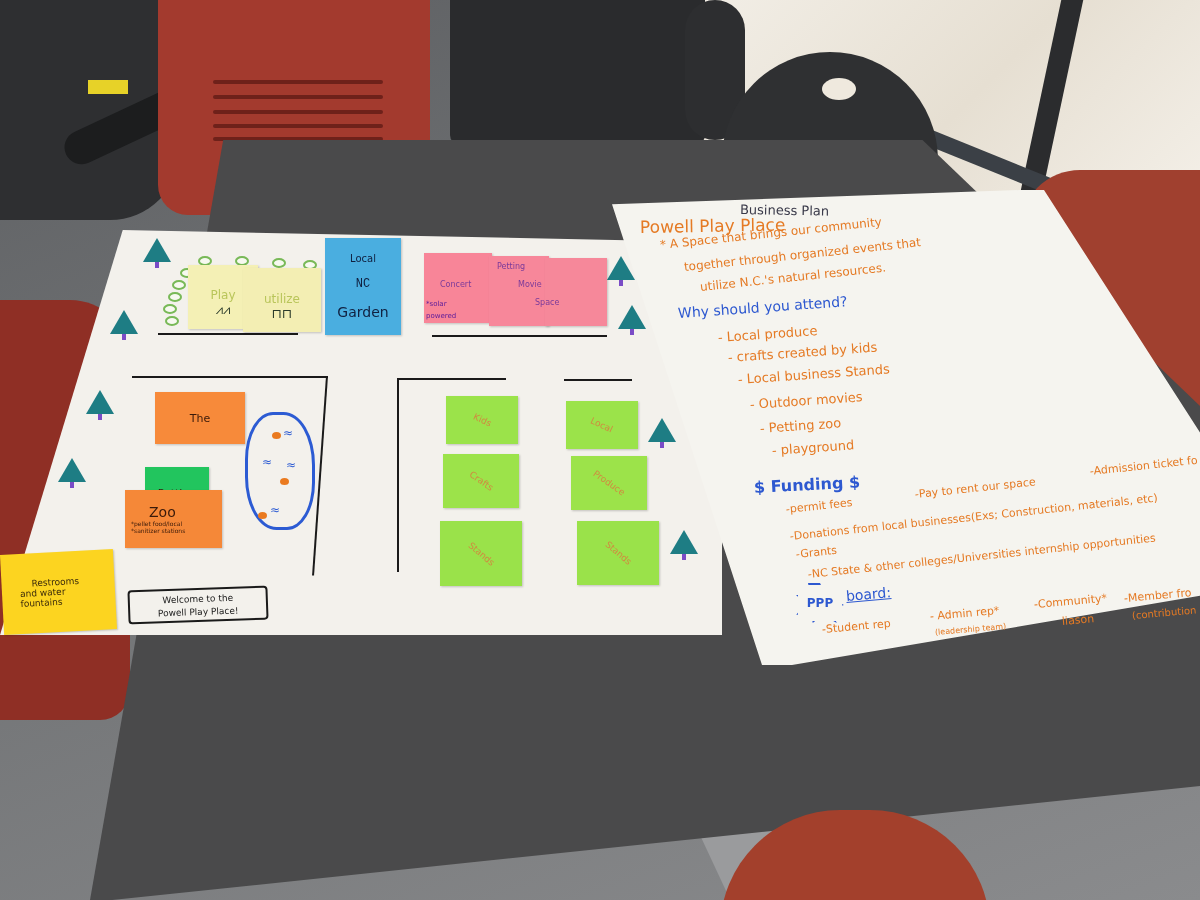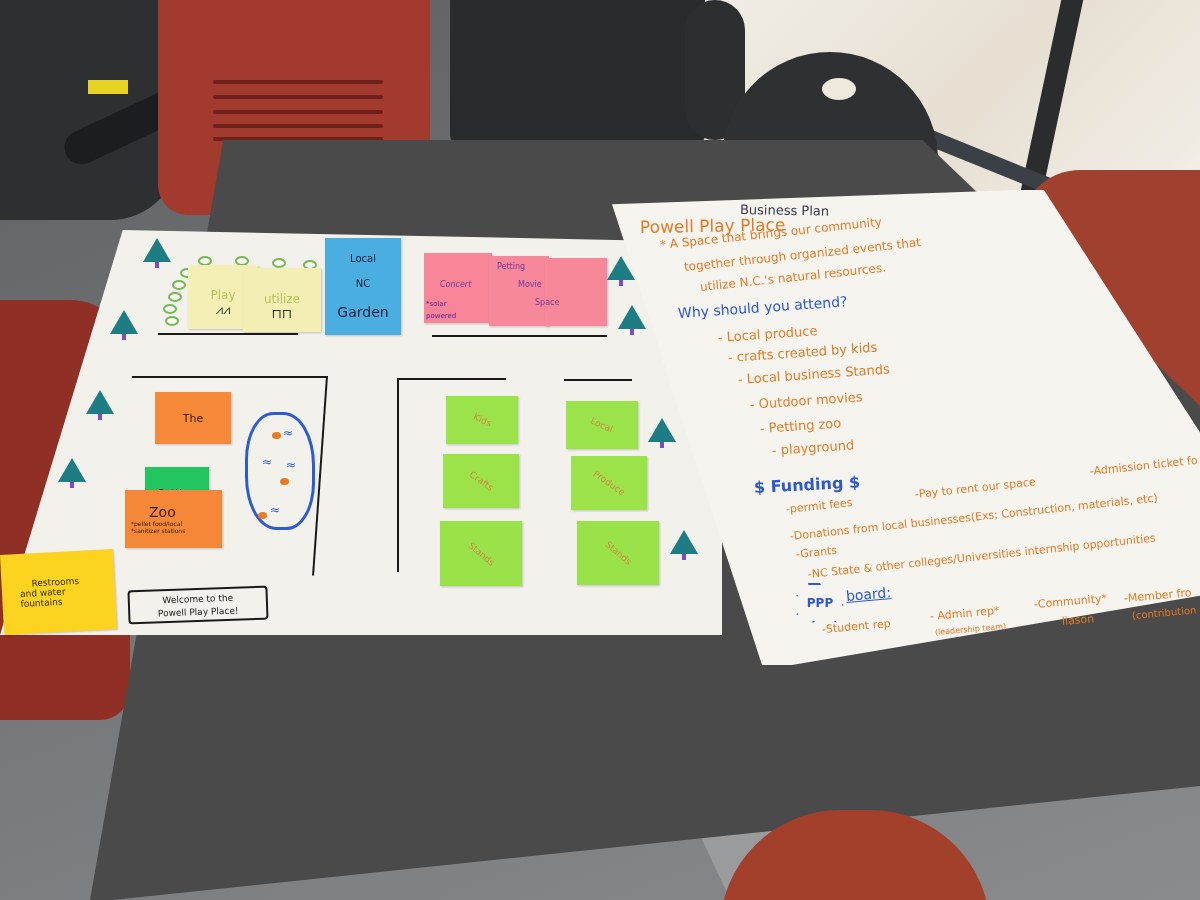--- a/index.html
+++ b/index.html
@@ -119,34 +119,34 @@
   <span class="hand" style="color:#b9c55a;font-size:12px;">Play</span>
   <span style="font-size:13px;color:#2a3a2a;">⩘⩘</span>
 </div>
 <div class="sticky" style="left:243px;top:268px;width:78px;height:64px;background:#f3eeb3;flex-direction:column;">
   <span class="hand" style="color:#b9c55a;font-size:12px;">utilize</span>
   <span style="font-size:13px;color:#2a3a2a;">⊓⊓</span>
 </div>
 
 <div class="sticky" style="left:325px;top:238px;width:76px;height:97px;background:#4aaee0;flex-direction:column;justify-content:space-around;padding:8px 0;">
   <span style="font-size:10px;color:#102040;">Local</span>
-  <span style="font-size:10px;color:#102040;">NC</span>
+  <span style="font-size:12px;color:#102040;font-family:Liberation Mono, monospace;">NC</span>
   <span style="font-size:14px;color:#102040;">Garden</span>
 </div>
 
 <div class="sticky" style="left:424px;top:253px;width:68px;height:70px;background:#f88598;"></div>
 <div class="sticky" style="left:489px;top:256px;width:60px;height:70px;background:#f7879a;"></div>
 <div class="sticky" style="left:545px;top:258px;width:62px;height:68px;background:#f6889a;"></div>
 <div class="abs" style="left:497px;top:262px;font-size:8px;color:#7a3a9a;">Petting</div>
-<div class="abs" style="left:440px;top:280px;font-size:8px;color:#7a3a9a;font-style:italic;">Concert</div>
+<div class="abs" style="left:440px;top:280px;font-size:8px;color:#7a3a9a;">Concert</div>
 <div class="abs" style="left:518px;top:280px;font-size:8px;color:#7a3a9a;">Movie</div>
 <div class="abs" style="left:535px;top:298px;font-size:8px;color:#7a3a9a;">Space</div>
 <div class="abs" style="left:426px;top:298px;width:45px;font-size:7px;line-height:12px;color:#5a1a9a;">*solar powered</div>
 
-<div class="sticky" style="left:155px;top:392px;width:76px;height:52px;background:#f78a3a;">
+<div class="sticky" style="left:155px;top:392px;width:90px;height:52px;background:#f78a3a;">
   <span style="font-size:11px;color:#3a1a0a;">The</span>
 </div>
 <div class="sticky" style="left:145px;top:467px;width:64px;height:52px;background:#22c55e;">
   <span style="font-size:11px;color:#3a1a0a;">Petting</span>
 </div>
 <div class="sticky" style="left:125px;top:490px;width:97px;height:58px;background:#f58838;flex-direction:column;align-items:flex-start;padding-left:6px;">
   <span style="font-size:14px;color:#3a1a0a;padding-left:18px;">Zoo</span>
   <span style="font-size:6px;color:#3a1a0a;">*pellet food/local</span>
   <span style="font-size:6px;color:#3a1a0a;">*sanitizer stations</span>
 </div>

